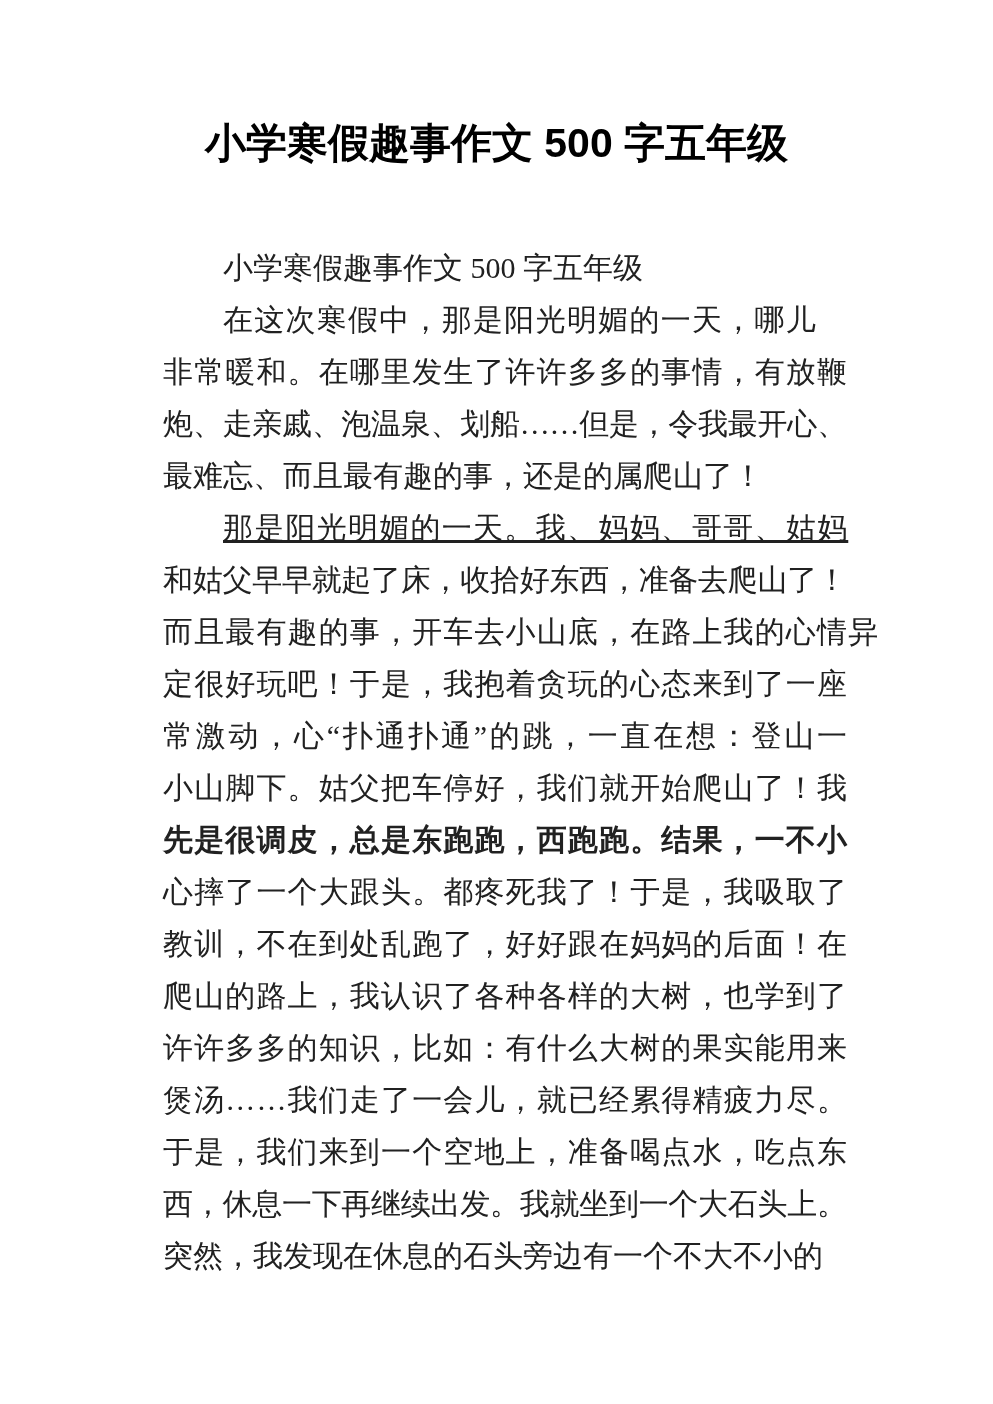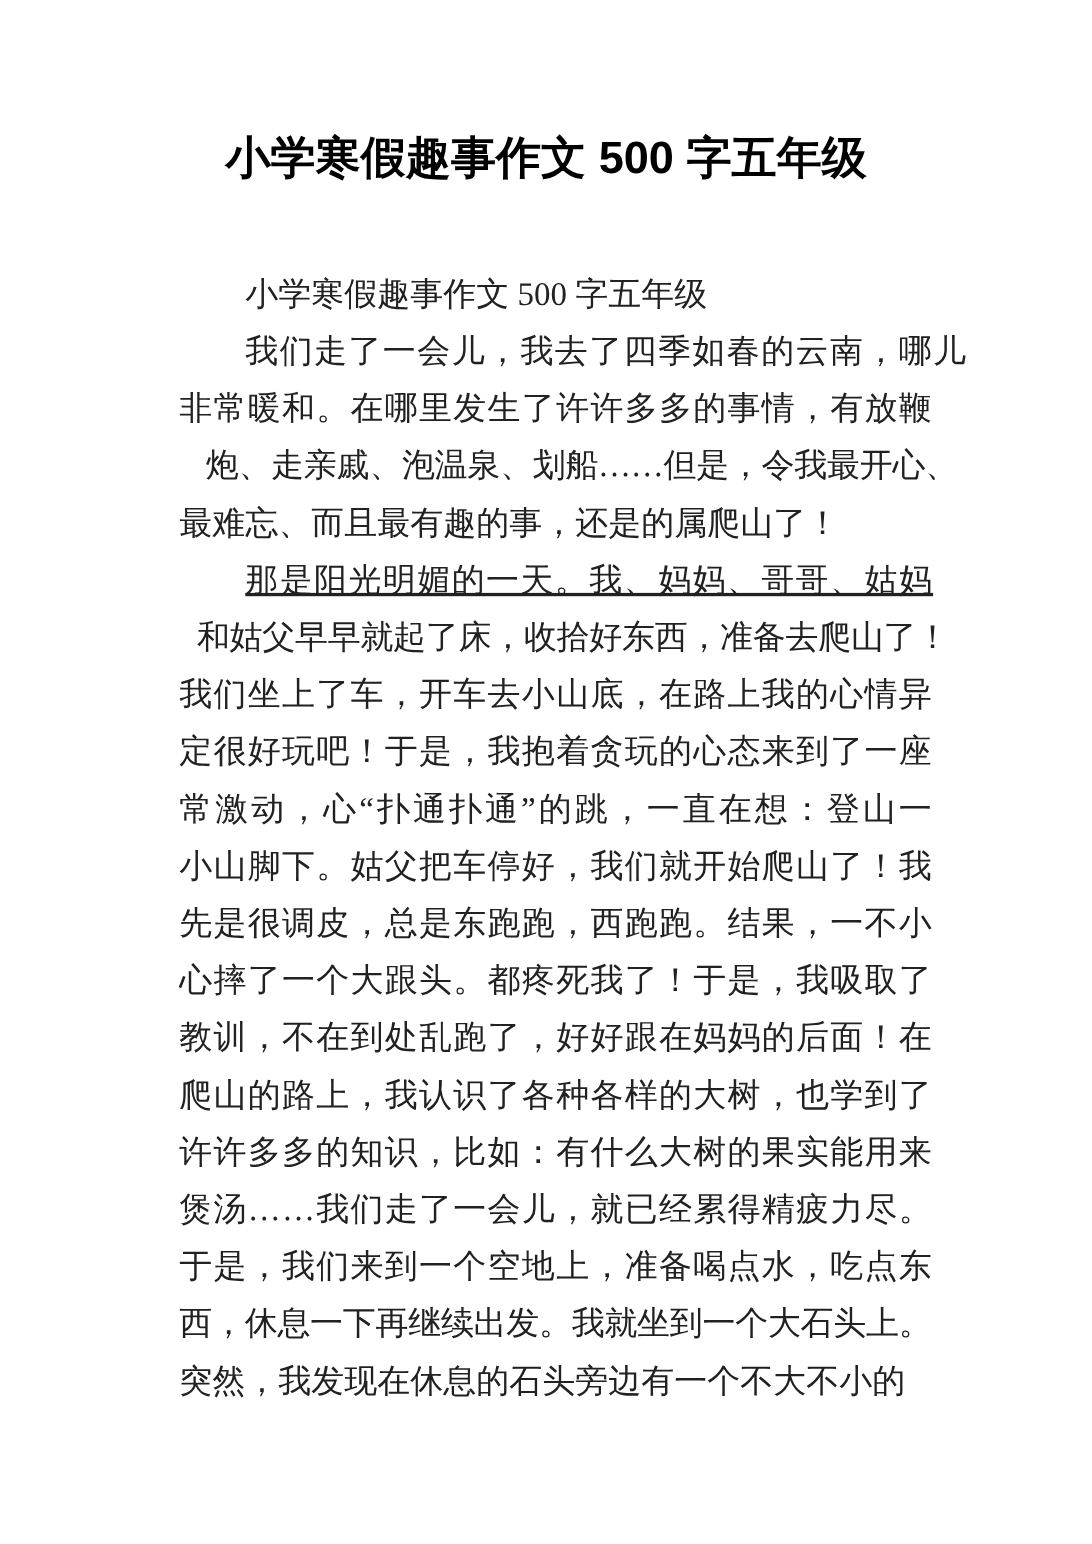--- a/index.html
+++ b/index.html
@@ -45,33 +45,33 @@
 </head>
 <body style="background: rgb(255, 255, 255);">
 
 <div class="page">
   <h1 class="doc-title" style="color: rgb(0, 0, 0);">小学寒假趣事作文 500 字五年级</h1>
   <div class="doc-body" id="doc-body" style="color: rgb(33, 33, 33);">
       <div class="para">
         <div class="line indent"><span class="line-text">小学寒假趣事作文 500 字五年级</span></div>
       </div>
       <div class="para">
-        <div class="line indent"><span class="line-text" style="letter-spacing: 1.263px;">我们走了一会儿，我去了四季如春的云南，哪儿</span></div>
+        <div class="line indent"><span class="line-text" style="letter-spacing: 1.263px;">在这次寒假中，那是阳光明媚的一天，哪儿</span></div>
         <div class="line"><span class="line-text" style="letter-spacing: 1.143px;">非常暖和。在哪里发生了许许多多的事情，有放鞭</span></div>
-        <div class="line"><span class="line-text" style="letter-spacing: -0.273px; margin-left: 24px;">炮、走亲戚、泡温泉、划船……但是，令我最开心、</span></div>
+        <div class="line"><span class="line-text" style="letter-spacing: -0.273px;">炮、走亲戚、泡温泉、划船……但是，令我最开心、</span></div>
         <div class="line"><span class="line-text">最难忘、而且最有趣的事，还是的属爬山了！</span></div>
       </div>
       <div class="para">
         <div class="line indent"><span class="line-text" style="letter-spacing: 1.263px; text-decoration: underline;">那是阳光明媚的一天。我、妈妈、哥哥、姑妈</span></div>
-        <div class="line"><span class="line-text" style="letter-spacing: -0.273px; margin-left: 16px;">和姑父早早就起了床，收拾好东西，准备去爬山了！</span></div>
-        <div class="line"><span class="line-text" style="letter-spacing: 1.143px;">我们坐上了车，开车去小山底，在路上我的心情异</span></div>
+        <div class="line"><span class="line-text" style="letter-spacing: -0.273px;">和姑父早早就起了床，收拾好东西，准备去爬山了！</span></div>
+        <div class="line"><span class="line-text" style="letter-spacing: 1.143px;">而且最有趣的事，开车去小山底，在路上我的心情异</span></div>
         <div class="line"><span class="line-text" style="letter-spacing: 1.143px;">定很好玩吧！于是，我抱着贪玩的心态来到了一座</span></div>
         <div class="line"><span class="line-text" style="letter-spacing: 2.731px;">常激动，心“扑通扑通”的跳，一直在想：登山一</span></div>
         <div class="line"><span class="line-text" style="letter-spacing: 1.143px;">小山脚下。姑父把车停好，我们就开始爬山了！我</span></div>
-        <div class="line"><span class="line-text" style="letter-spacing: 1.143px;">先是很调皮，总是东跑跑，西跑跑。结果，一不小</span></div>
+        <div class="line"><span class="line-text" style="letter-spacing: 1.143px; font-weight: bold;">先是很调皮，总是东跑跑，西跑跑。结果，一不小</span></div>
         <div class="line"><span class="line-text" style="letter-spacing: 1.143px;">心摔了一个大跟头。都疼死我了！于是，我吸取了</span></div>
         <div class="line"><span class="line-text" style="letter-spacing: 1.143px;">教训，不在到处乱跑了，好好跟在妈妈的后面！在</span></div>
         <div class="line"><span class="line-text" style="letter-spacing: 1.143px;">爬山的路上，我认识了各种各样的大树，也学到了</span></div>
         <div class="line"><span class="line-text" style="letter-spacing: 1.143px;">许许多多的知识，比如：有什么大树的果实能用来</span></div>
         <div class="line"><span class="line-text" style="letter-spacing: 1.143px;">煲汤……我们走了一会儿，就已经累得精疲力尽。</span></div>
         <div class="line"><span class="line-text" style="letter-spacing: 1.143px;">于是，我们来到一个空地上，准备喝点水，吃点东</span></div>
         <div class="line"><span class="line-text" style="letter-spacing: -0.273px; text-align: right;">西，休息一下再继续出发。我就坐到一个大石头上。</span></div>
         <div class="line"><span class="line-text">突然，我发现在休息的石头旁边有一个不大不小的</span></div>
       </div>
     </div>

